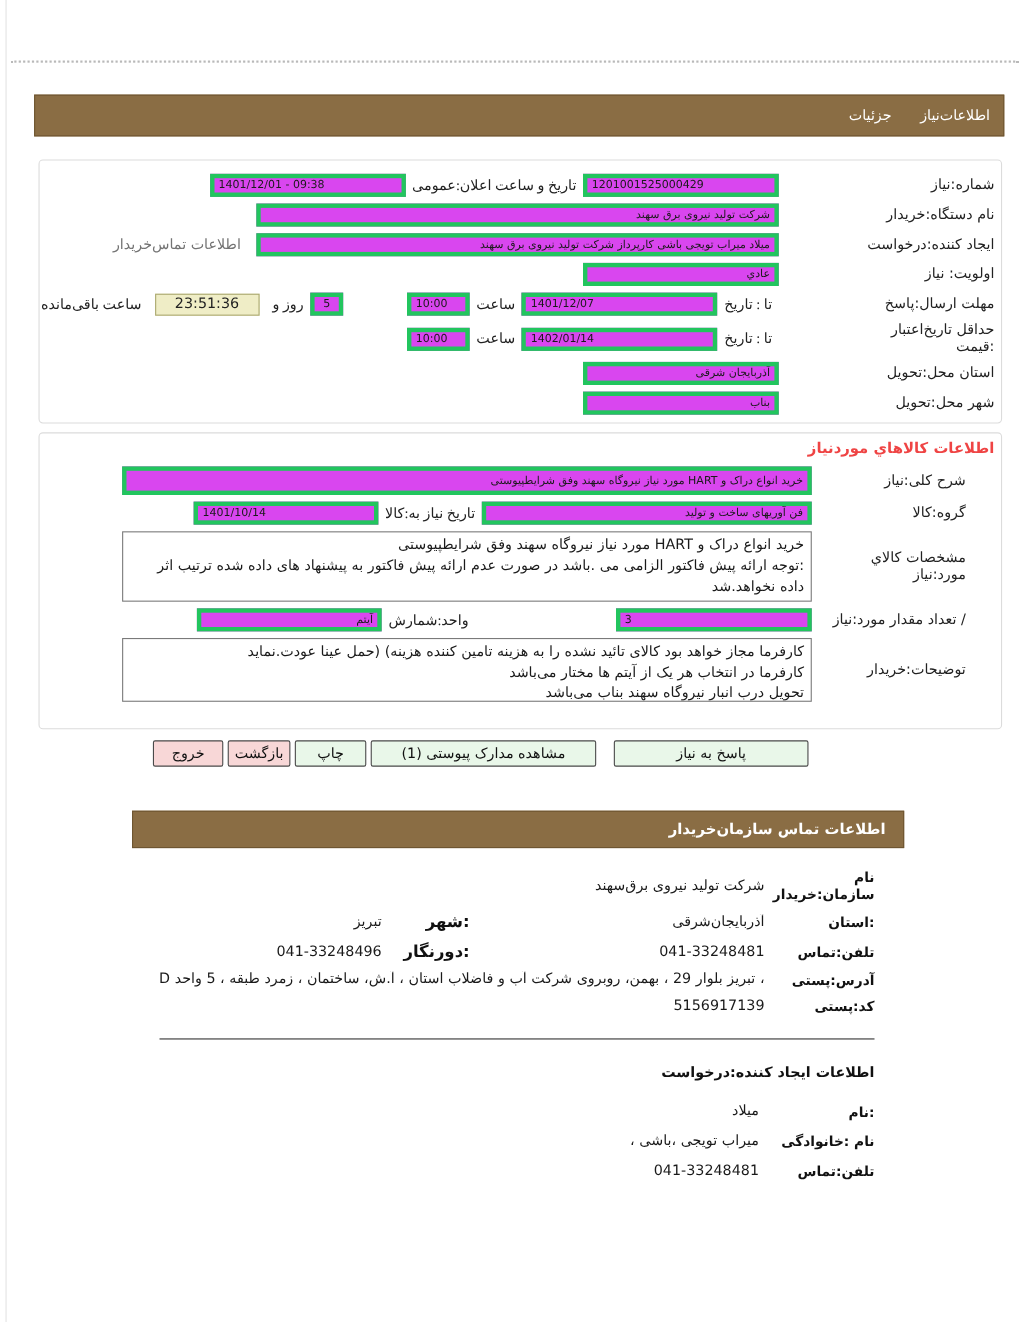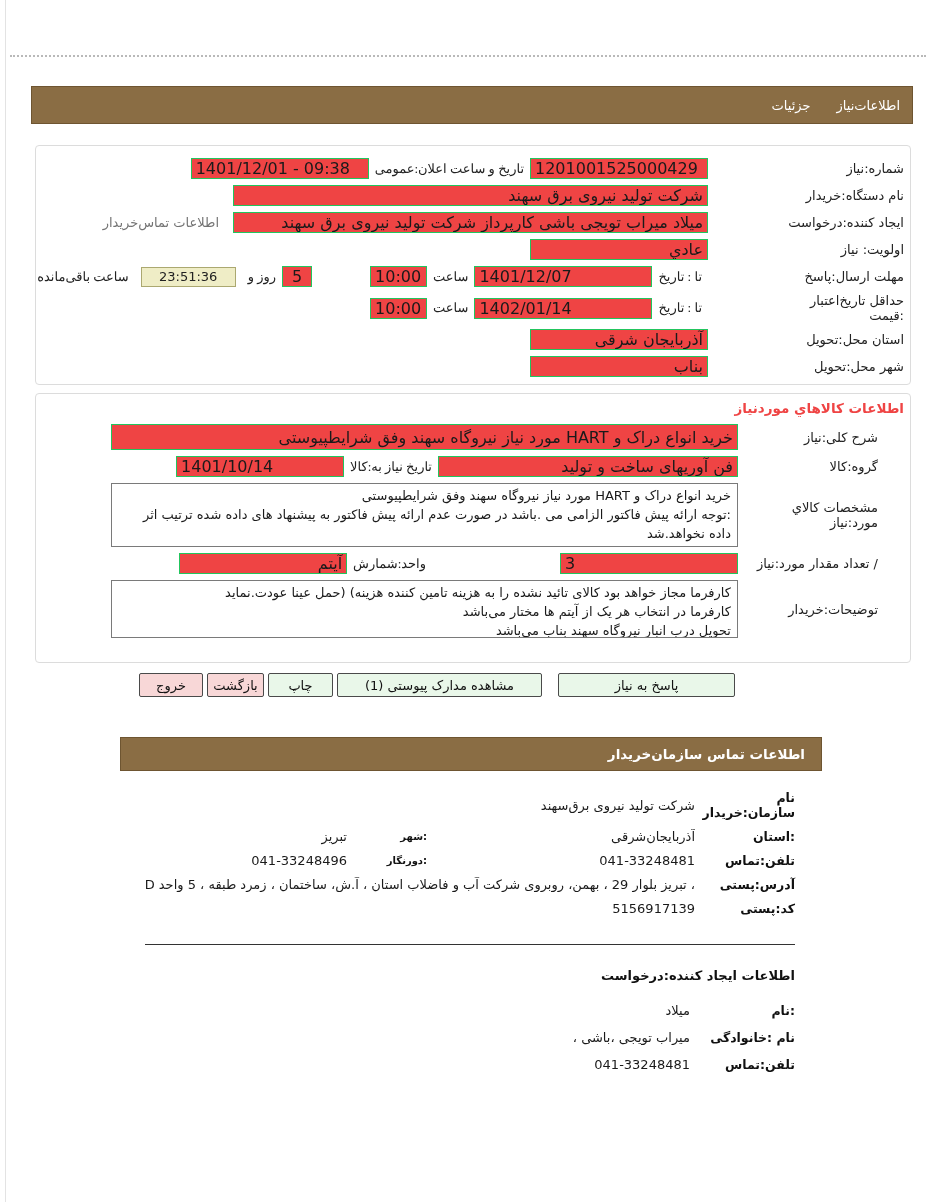--- a/index.html
+++ b/index.html
@@ -24,23 +24,23 @@
   .card1 { top: 145px; height: 240px; }
   .card2 { top: 393px; height: 270px; padding-top: 6px; }
 
   .frow { display: flex; align-items: center; margin-bottom: 6px; }
   .lbl { width: 196px; padding-left: 8px; text-align: right; color: #222; flex: none; }
   .lbl2 { width: 166px; padding-left: 8px; padding-right: 26px; text-align: right; color: #222; flex: none; }
   .pre { white-space: pre-line; }
   .inlbl { margin: 0 6px; color: #222; flex: none; font-family: Liberation Serif, serif; }
 
   .inp {
-    border: 1px solid #22c55e; background: #ef4444; height: 21px;
+    border: 4px solid #22c55e; background: #d946ef; height: 21px;
     display: flex; align-items: center; padding: 0 4px; overflow: hidden;
-    white-space: nowrap; flex: none; font-size: 16px;
+    white-space: nowrap; flex: none; font-size: 10px;
   }
   .w178 { width: 178px; } .w475 { width: 475px; } .w57 { width: 57px; }
   .w300 { width: 300px; } .w168 { width: 168px; } .w627 { width: 627px; }
   .w30  { width: 30px; justify-content: center; }
   .tall { height: 26px; }
   .tarea {
     border: 1px solid #7a7a7a; background: #fff; width: 627px;
     padding: 3px 6px; text-align: right; line-height: 1.45; overflow: hidden; flex: none;
   }
   .h64 { height: 64px; } .h58 { height: 58px; }
@@ -66,21 +66,21 @@
   .btn.green { background: #e9f7e9; }
   .btn.pink  { background: #f8d7d7; }
   .bw1 { width: 177px; } .bw2 { width: 205px; margin-right: 16px; } .bw3 { width: 65px; margin-right: 4px; }
   .bw4 { width: 57px; margin-right: 4px; } .bw5 { width: 64px; margin-right: 4px; }
 
   
   .contact { position: absolute; top: 790px; right: 131px; width: 668px; }
   .crow { display: flex; align-items: center; margin-bottom: 9px; }
   .clbl { width: 100px; font-weight: bold; color: #111; text-align: right; flex: none; font-size: 12.5px; }
   .cval { width: 268px; text-align: right; padding-left: 10px; flex: none; overflow: hidden; white-space: nowrap; }
-  .clbl2 { width: 80px; font-weight: bold; color: #111; text-align: right; flex: none; font-size: 10px; }
+  .clbl2 { width: 80px; font-weight: bold; color: #111; text-align: right; flex: none; font-size: 15px; }
   .cval2 { width: 160px; text-align: right; padding-left: 6px; flex: none; }
   .cval-wide { flex: 1; text-align: right; white-space: nowrap; overflow: hidden; }
   .hr-line { position: absolute; top: 944px; right: 131px; width: 650px; border-top: 1px solid #333; }
 
   .creator { position: absolute; top: 968px; right: 131px; width: 668px; }
   .creator .title { font-weight: bold; color: #111; text-align: right; margin-bottom: 20px; font-size: 13px; }
   .creator .crow { margin-bottom: 12px; }
   .creator .clbl { width: 105px; }
   .creator .cval { width: 200px; }
   .num { direction: ltr; unicode-bidi: embed; }

